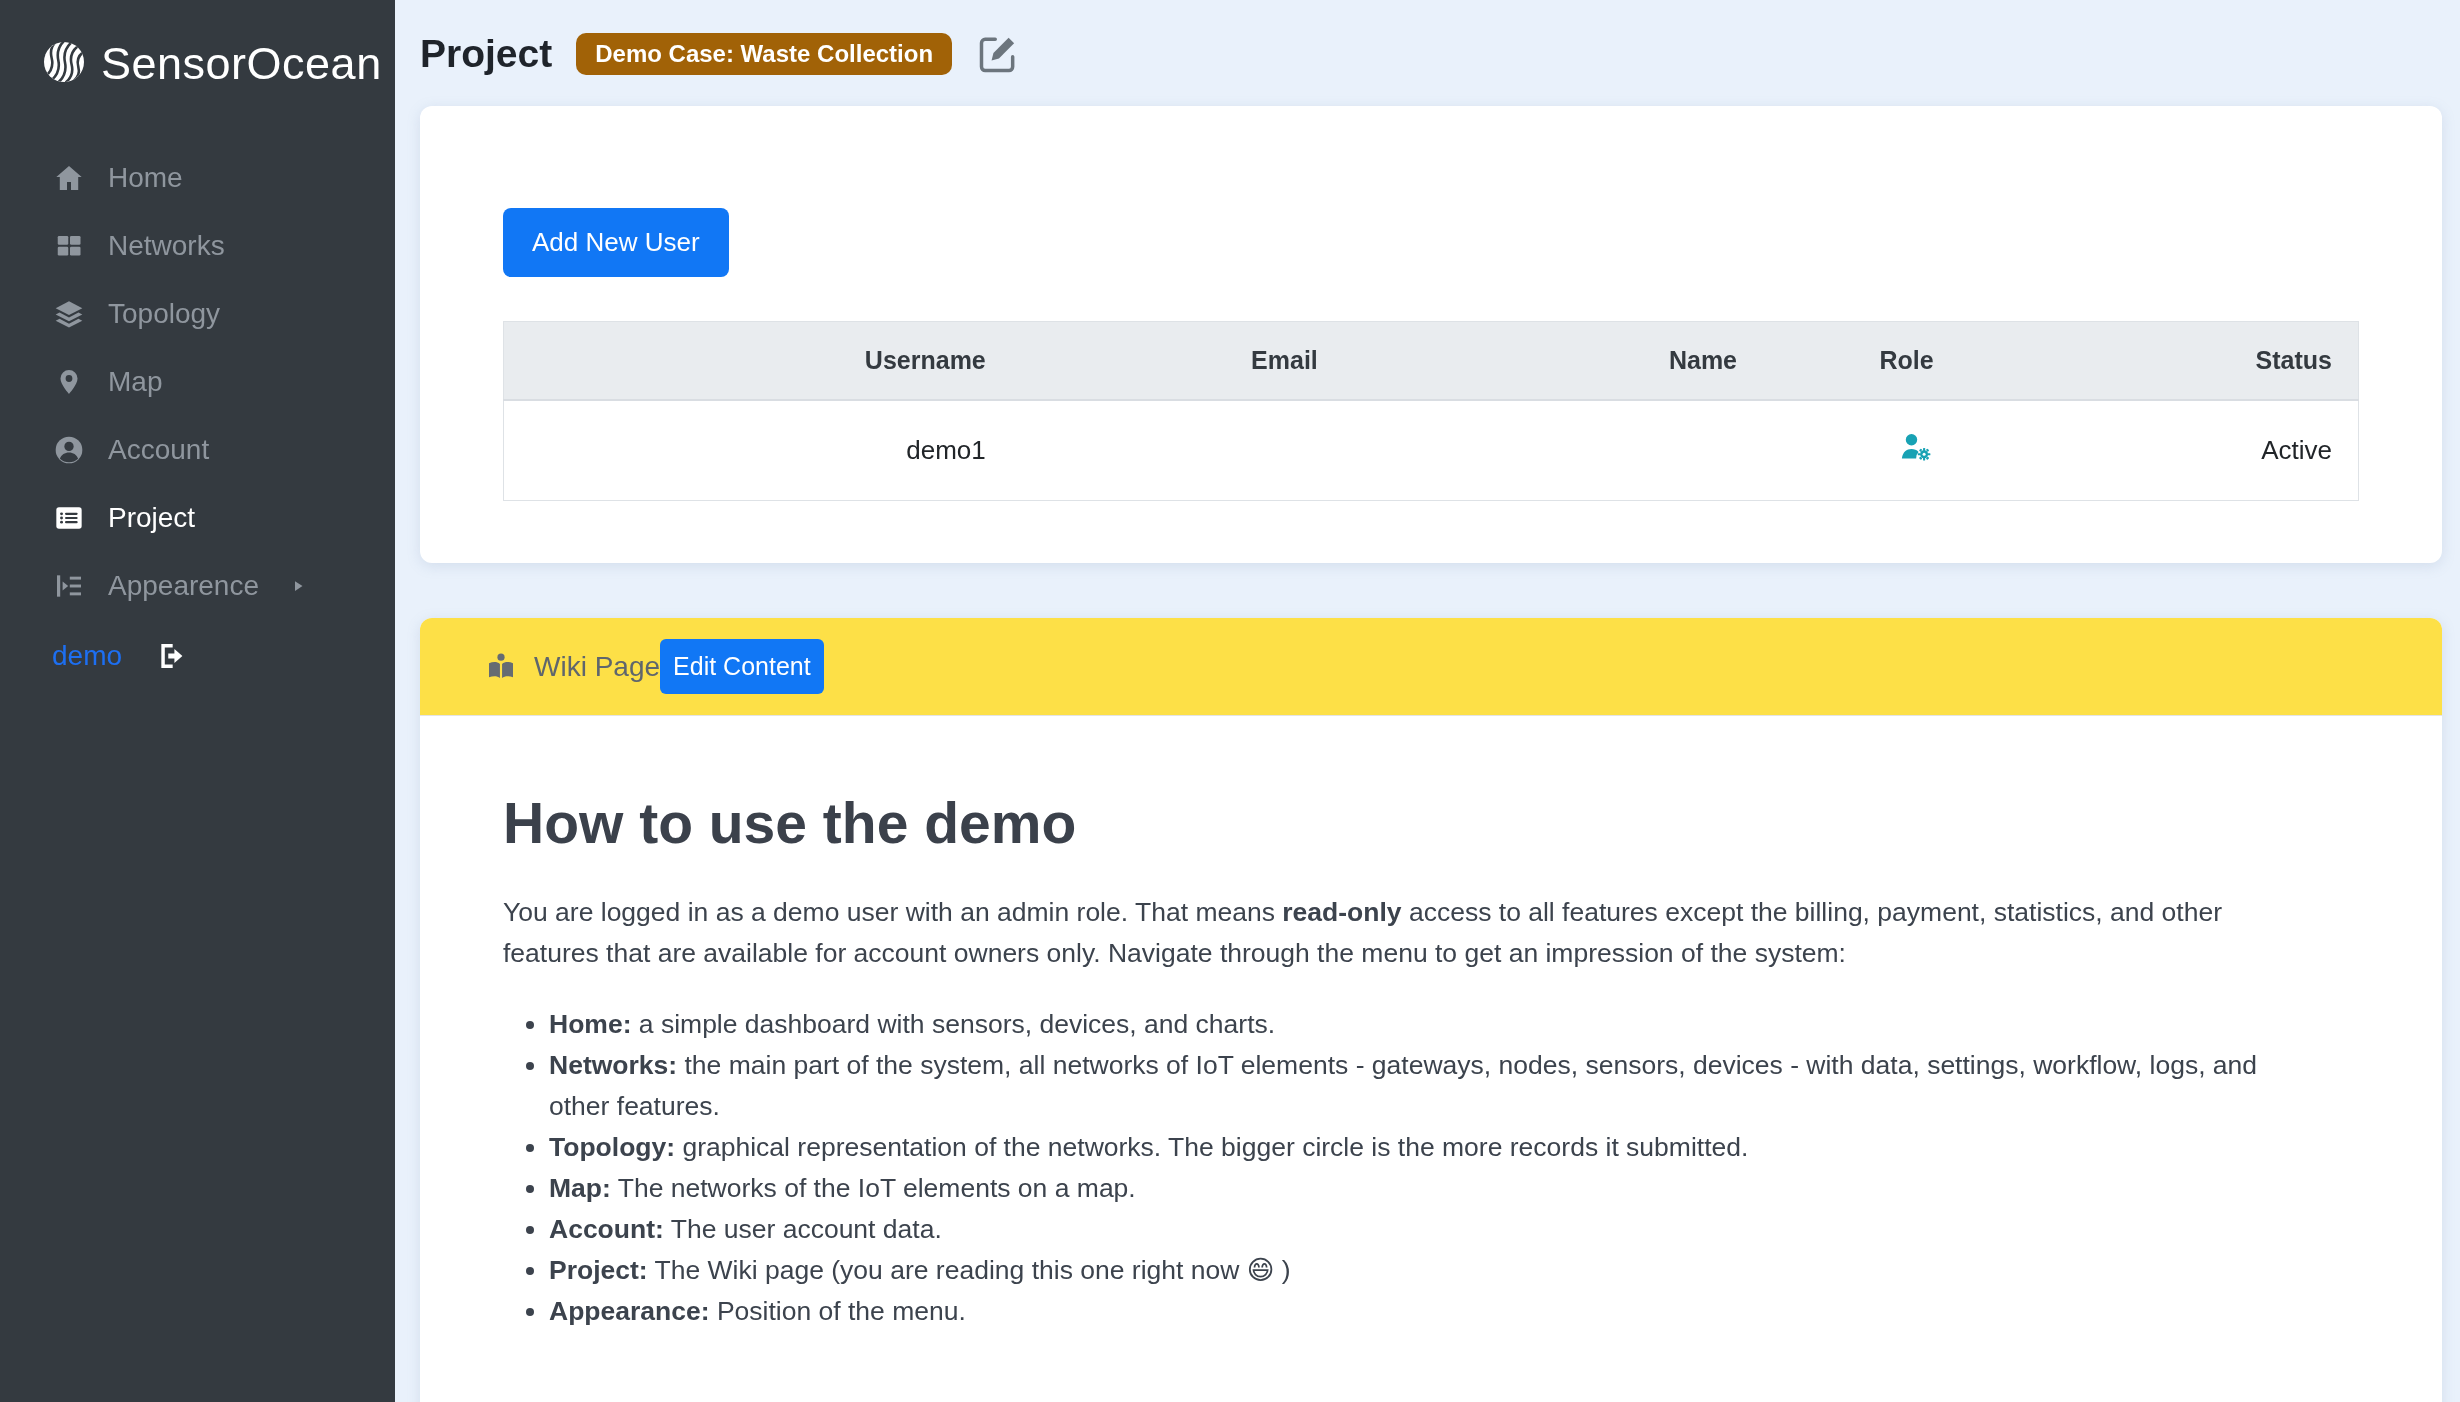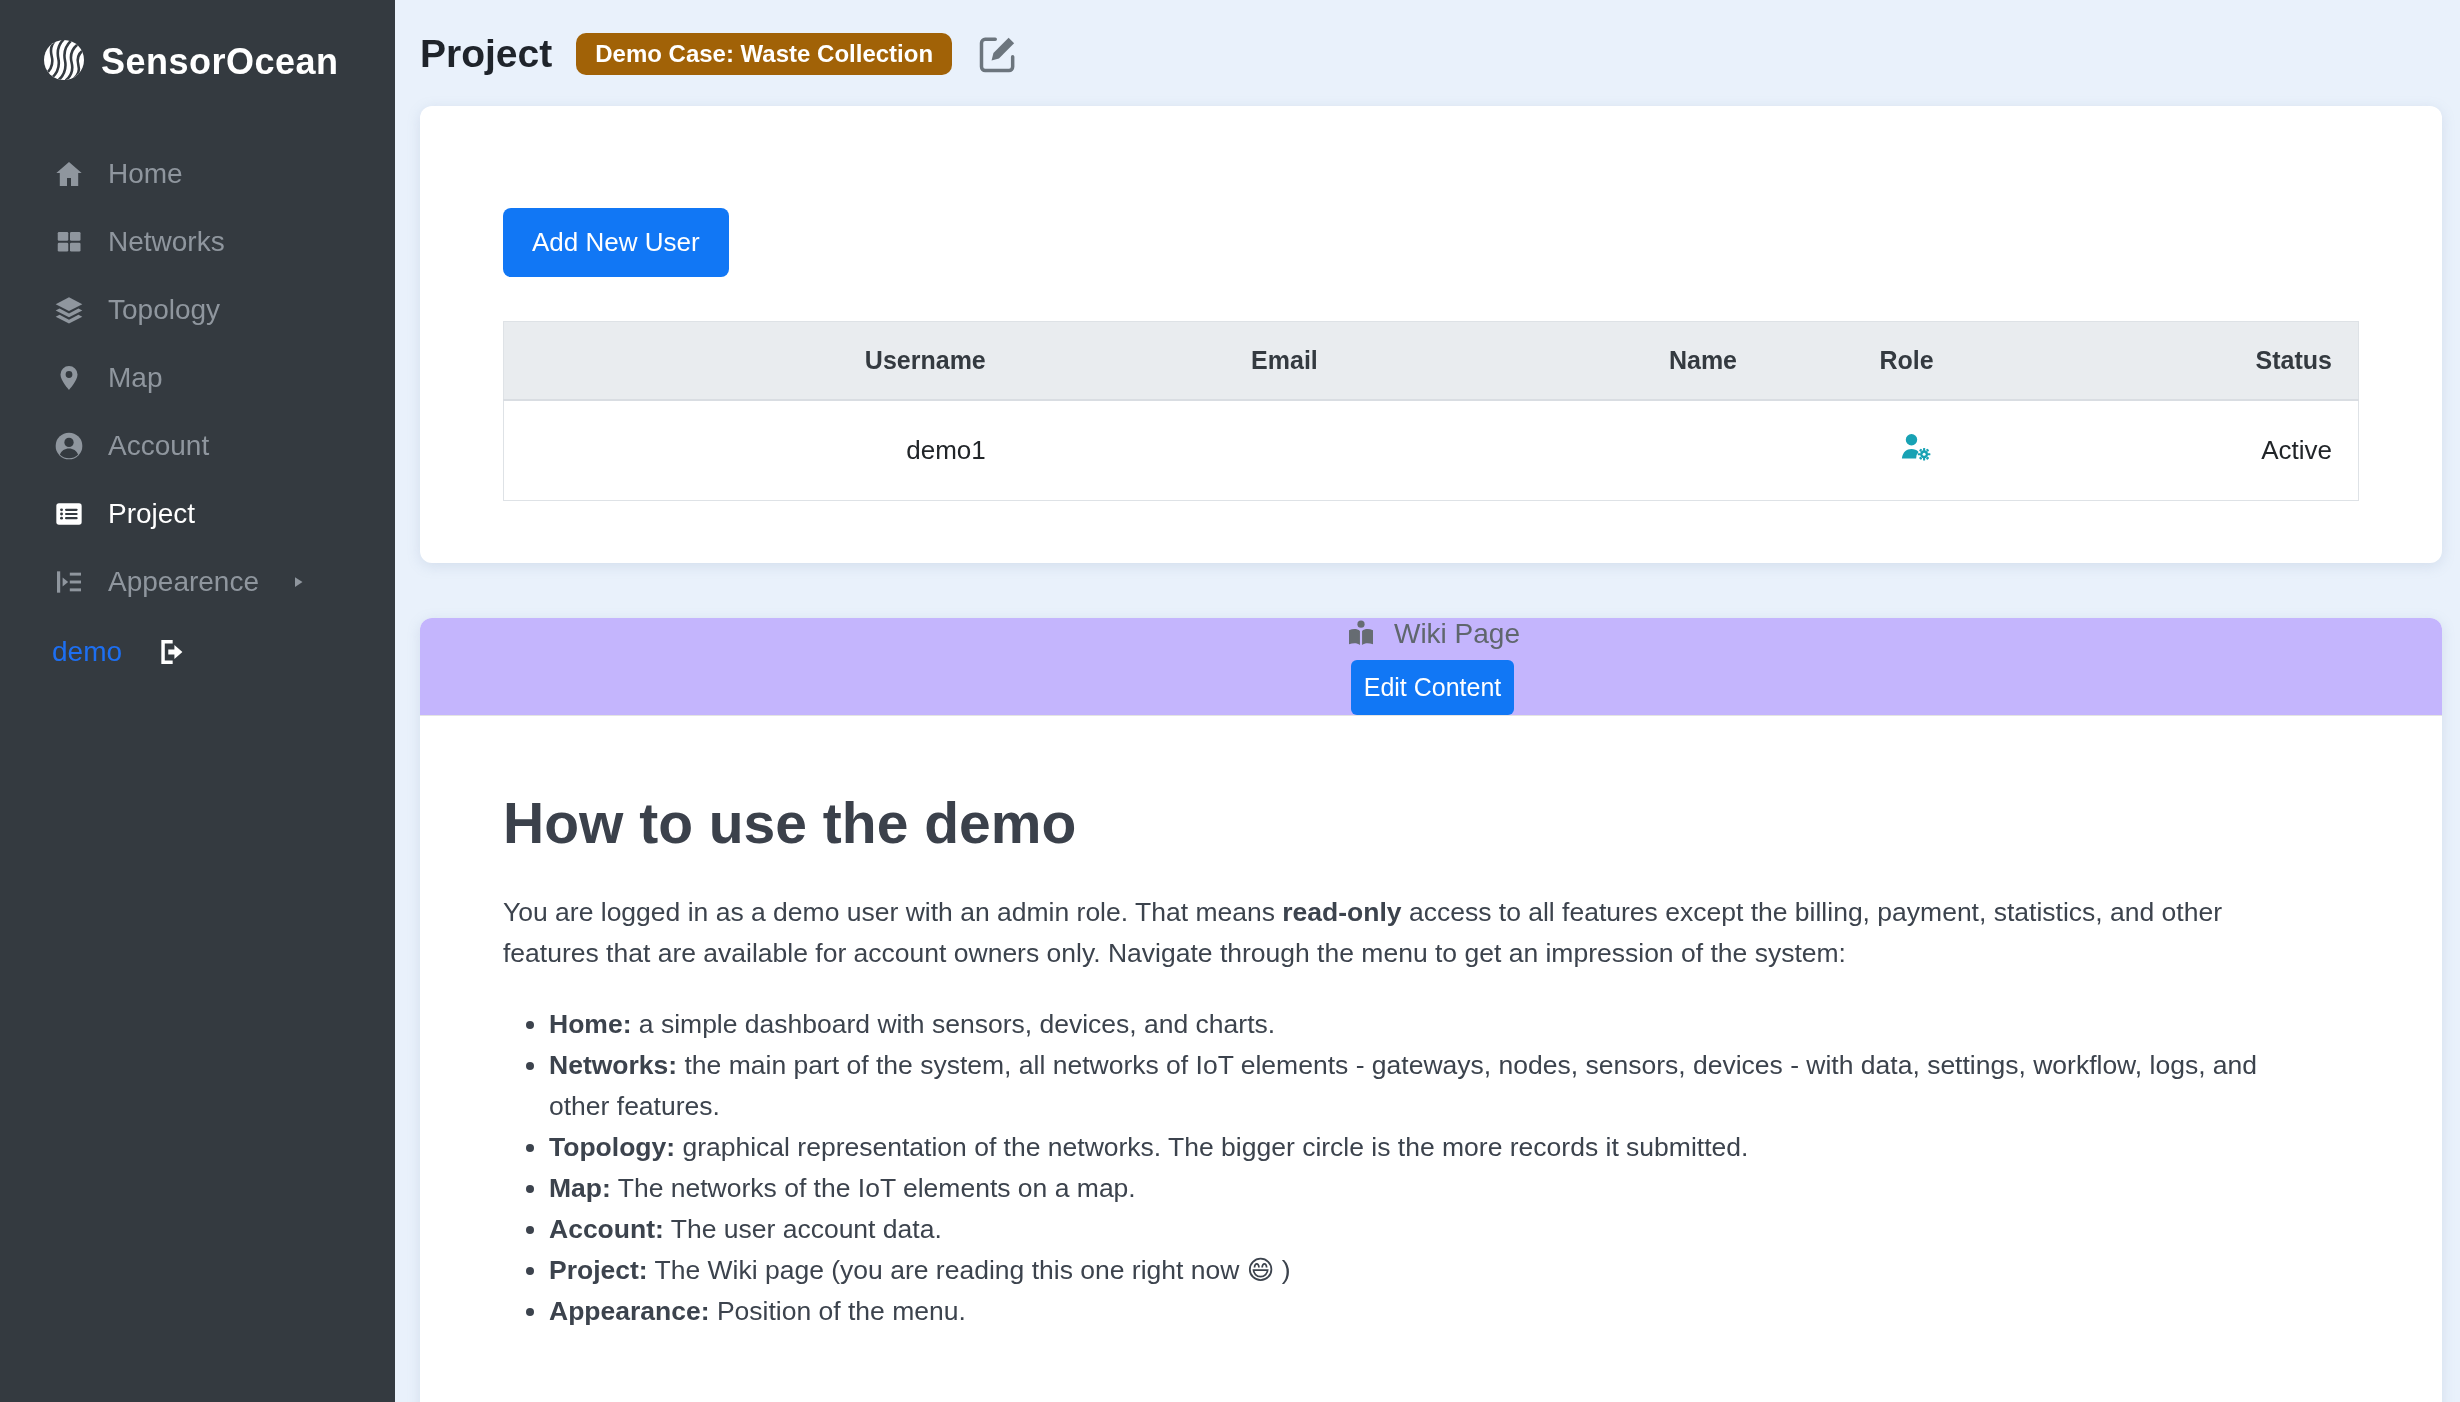--- a/index.html
+++ b/index.html
@@ -2,21 +2,21 @@
 <html><head>
 <meta charset="utf-8">
 <style>
   html,body{margin:0;padding:0;width:2460px;height:1402px;overflow:hidden;
     font-family:"Liberation Sans","DejaVu Sans",sans-serif;background:#e9f1fb;}
   .app{display:flex;width:2460px;height:1402px;}
 
   
   .sidebar{width:395px;min-width:395px;height:1402px;background:#343a40;color:#8f969e;}
   .logo{display:flex;align-items:center;gap:15px;padding:38px 0 0 42px;}
-  .logo-text{font-size:36px;font-weight:bold;color:#ffffff;letter-spacing:.5px;}
+  .logo-text{font-size:45px;font-weight:normal;color:#ffffff;letter-spacing:.5px;}
   .nav{margin-top:54px;}
   .nav-item{display:flex;align-items:center;gap:22px;padding:17px 0 17px 52px;
     font-size:28px;color:#8f969e;cursor:pointer;}
   .nav-item .ic{width:34px;height:34px;display:flex;align-items:center;justify-content:center;color:#8f969e;}
   .nav-item.active,.nav-item.active .ic{color:#ffffff;}
   .caret{margin-left:8px;display:flex;align-items:center;color:#8f969e;}
   .user-row{margin-top:20px;padding-left:52px;display:flex;align-items:center;gap:34px;}
   .user-link{font-size:28px;color:#1d6ff2;text-decoration:none;cursor:pointer;}
   .logout{color:#ffffff;width:32px;height:32px;cursor:pointer;display:flex;align-items:center;}
 
@@ -37,23 +37,23 @@
   .btn-add{margin-top:54px;font-size:26px;padding:19px 29px;}
   table{border-collapse:collapse;width:100%;margin-top:44px;table-layout:fixed;}
   th,td{text-align:right;padding:24px 26px;border:1px solid #dee2e6;border-left:none;border-right:none;}
   table{border:1px solid #dee2e6;}
   thead th{background:#e9ecef;font-size:25px;font-weight:bold;color:#343a40;border-bottom:2px solid #d9dde2;}
   tbody td{font-size:26px;color:#212529;padding:28px 26px;}
   .role-ic{color:#18a2b4;width:36px;height:36px;}
 
   
   .wiki-card{margin-top:55px;padding:0;height:900px;}
-  .wiki-header{display:flex;align-items:center;justify-content:space-between;
-    height:97px;background:#c4b5fd;border-bottom:1px solid #e4e4e3;
-    border-radius:12px 12px 0 0;padding:0 62px 0 65px;flex-direction:column;}
+  .wiki-header{display:flex;align-items:center;
+    height:97px;background:#fde047;border-bottom:1px solid #e4e4e3;
+    border-radius:12px 12px 0 0;padding:0 62px 0 65px;}
   .wiki-header-left{display:flex;align-items:center;gap:17px;color:#5f666d;font-size:28px;}
   .wiki-ic{color:#666c72;width:32px;height:32px;display:flex;align-items:center;}
   .btn-edit{font-size:25px;padding:13px 13px;border-radius:6px;}
   .wiki-body{padding:74px 120px 60px 83px;}
   .wiki-title{font-size:57px;font-weight:800;color:#3b414b;margin:0 0 36px 0;}
   .wiki-p{font-size:26.5px;line-height:41px;color:#3c434d;margin:0;max-width:1822px;}
   .wiki-list{margin:30px 0 0 0;padding-left:46px;max-width:1800px;}
   .wiki-list li{font-size:26.5px;line-height:41px;color:#3c434d;}
   b{font-weight:bold;}
 </style>

